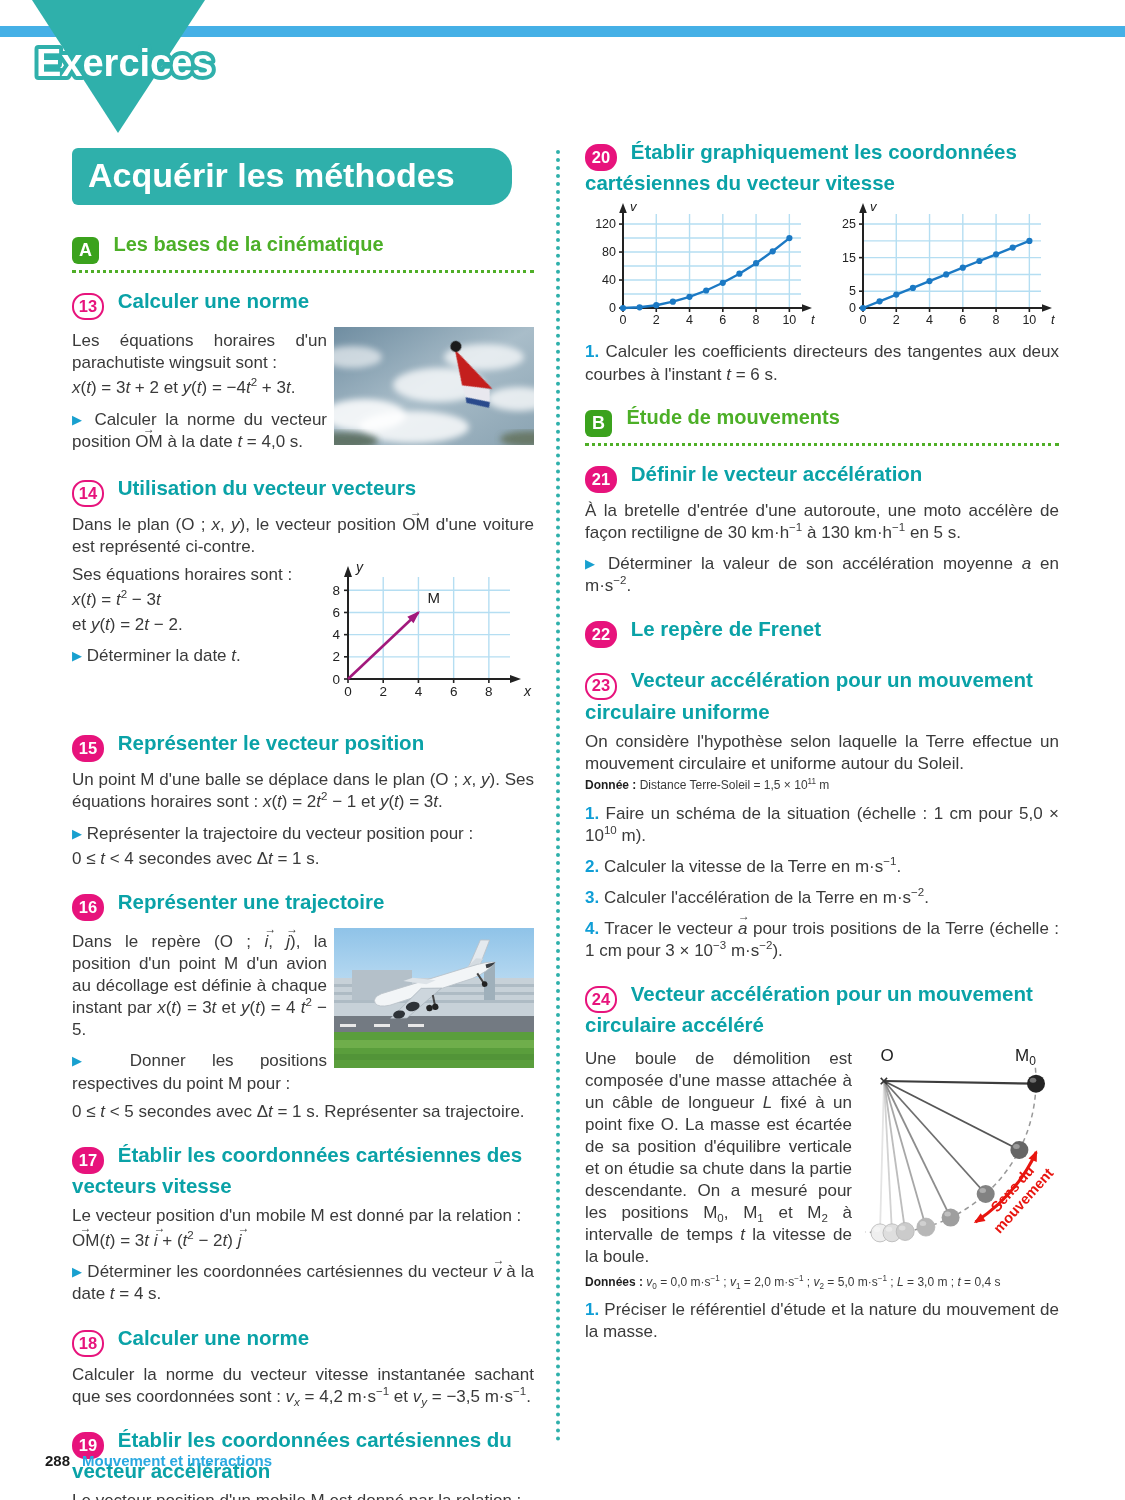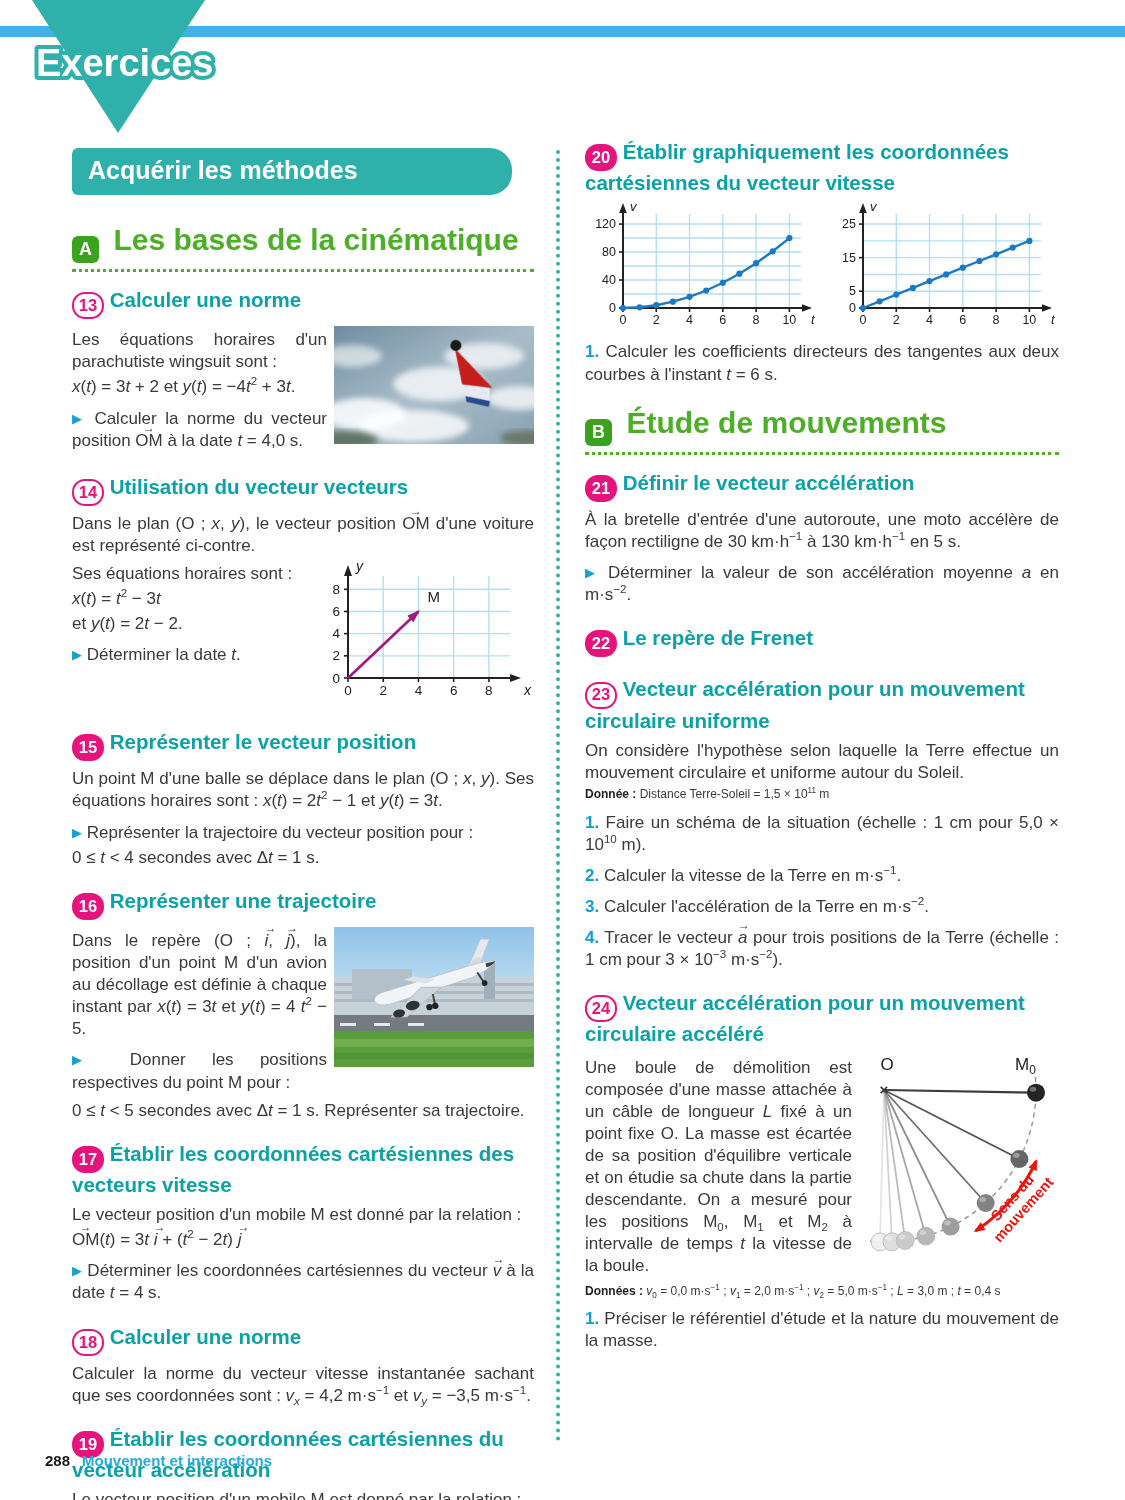--- a/index.html
+++ b/index.html
@@ -3,27 +3,27 @@
 <meta charset="utf-8">
 <style>
   *{margin:0;padding:0;box-sizing:border-box}
   html,body{background:#fff}
   body{width:1125px;height:1500px;position:relative;font-family:"Liberation Sans",sans-serif;color:#3a3a3a;overflow:hidden}
   .topbar{position:absolute;left:0;top:26px;width:1125px;height:11px;background:#45b0e6}
   .pennant{position:absolute;left:0;top:0}
   .col-left{position:absolute;left:72px;top:148px;width:462px}
   .col-right{position:absolute;left:585px;top:140px;width:474px}
   .divider{position:absolute;left:556px;top:150px;height:1292px;width:0;border-left:4px dotted #2fb0ab}
-  .method-banner{background:#2fb0ab;color:#fff;font-weight:bold;font-size:25px;padding:8px 16px 10px;border-radius:6px 22px 22px 6px;width:440px;margin-bottom:28px}
+  .method-banner{background:#2fb0ab;color:#fff;font-weight:bold;font-size:34px;padding:8px 16px 10px;border-radius:6px 22px 22px 6px;width:440px;margin-bottom:28px}
   .sec-head{border-bottom:3px dotted #4fae27;padding-bottom:6px;margin-bottom:16px}
   .sec-badge{display:inline-flex;align-items:center;justify-content:center;width:27px;height:27px;background:#3ba21d;color:#fff;border-radius:6px;font-weight:bold;font-size:18px;margin-right:10px;vertical-align:-5px}
-  .sec-title{color:#4caf27;font-weight:bold;font-size:30px}
+  .sec-title{color:#4caf27;font-weight:bold;font-size:20px}
   .exercise{margin-bottom:20px}
   .ex-title{margin-bottom:7px;line-height:1.18;font-size:20.5px}
-  .badge{display:inline-flex;align-items:center;justify-content:center;min-width:32px;height:27px;border-radius:13px;font-size:16.5px;font-weight:bold;vertical-align:-4px;padding:0 3px}
+  .badge{display:inline-flex;align-items:center;justify-content:center;min-width:32px;height:27px;border-radius:13px;font-size:16.5px;font-weight:bold;margin-right:8px;vertical-align:-4px;padding:0 3px}
   .badge.solid{background:#e7137c;color:#fff;border:2.5px solid #e7137c}
   .badge.outline{background:#fff;color:#e7137c;border:2.5px solid #e7137c}
   .ex-title-text{color:#0aa2a7;font-weight:bold}
   .line{font-size:17px;line-height:1.3;margin:3px 0;text-align:justify}
   .line.bullet{margin-top:9px}
   .line.num{margin-top:9px}
   .line.data{font-size:12px}
   .line.data b{color:#1f1f1f}
   .tri{color:#18a0cf;font-size:13px;vertical-align:1.5px}
   .qnum{color:#0f9ed6;font-weight:bold}

